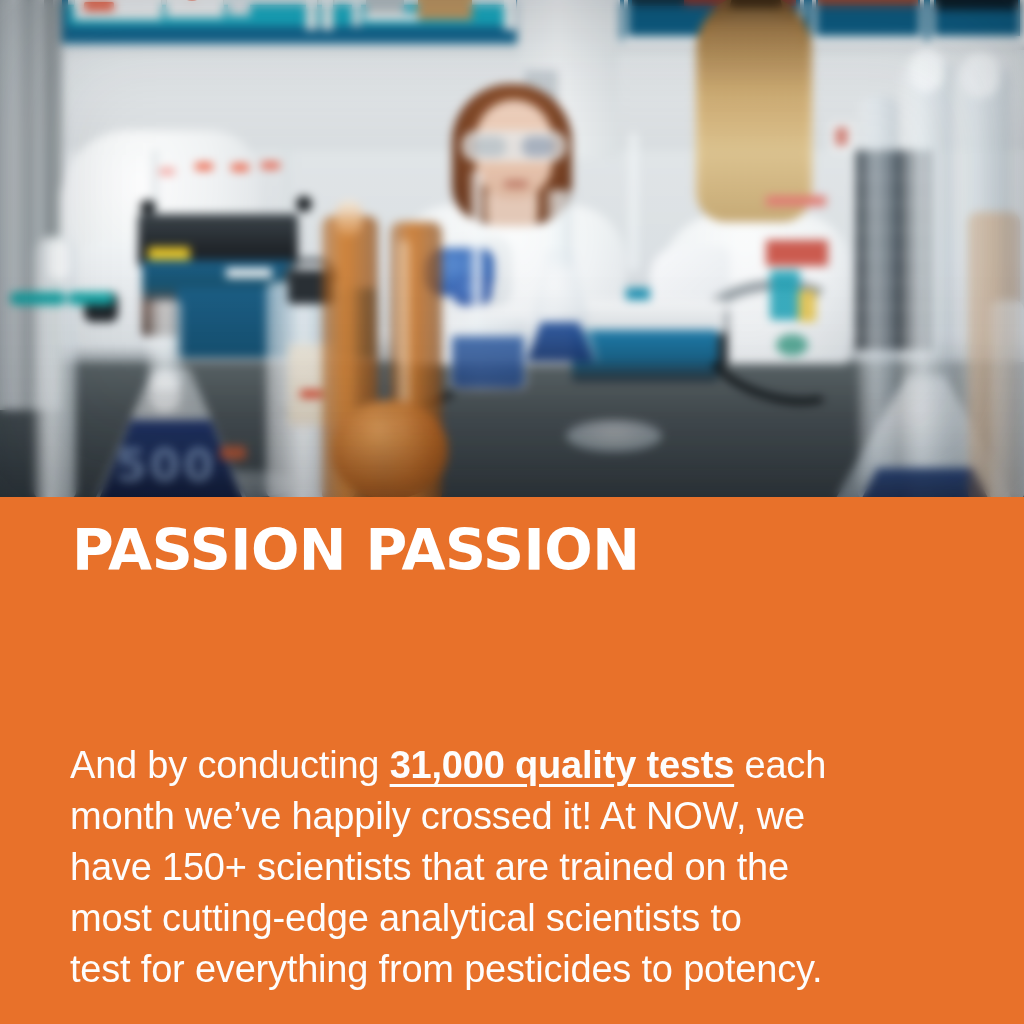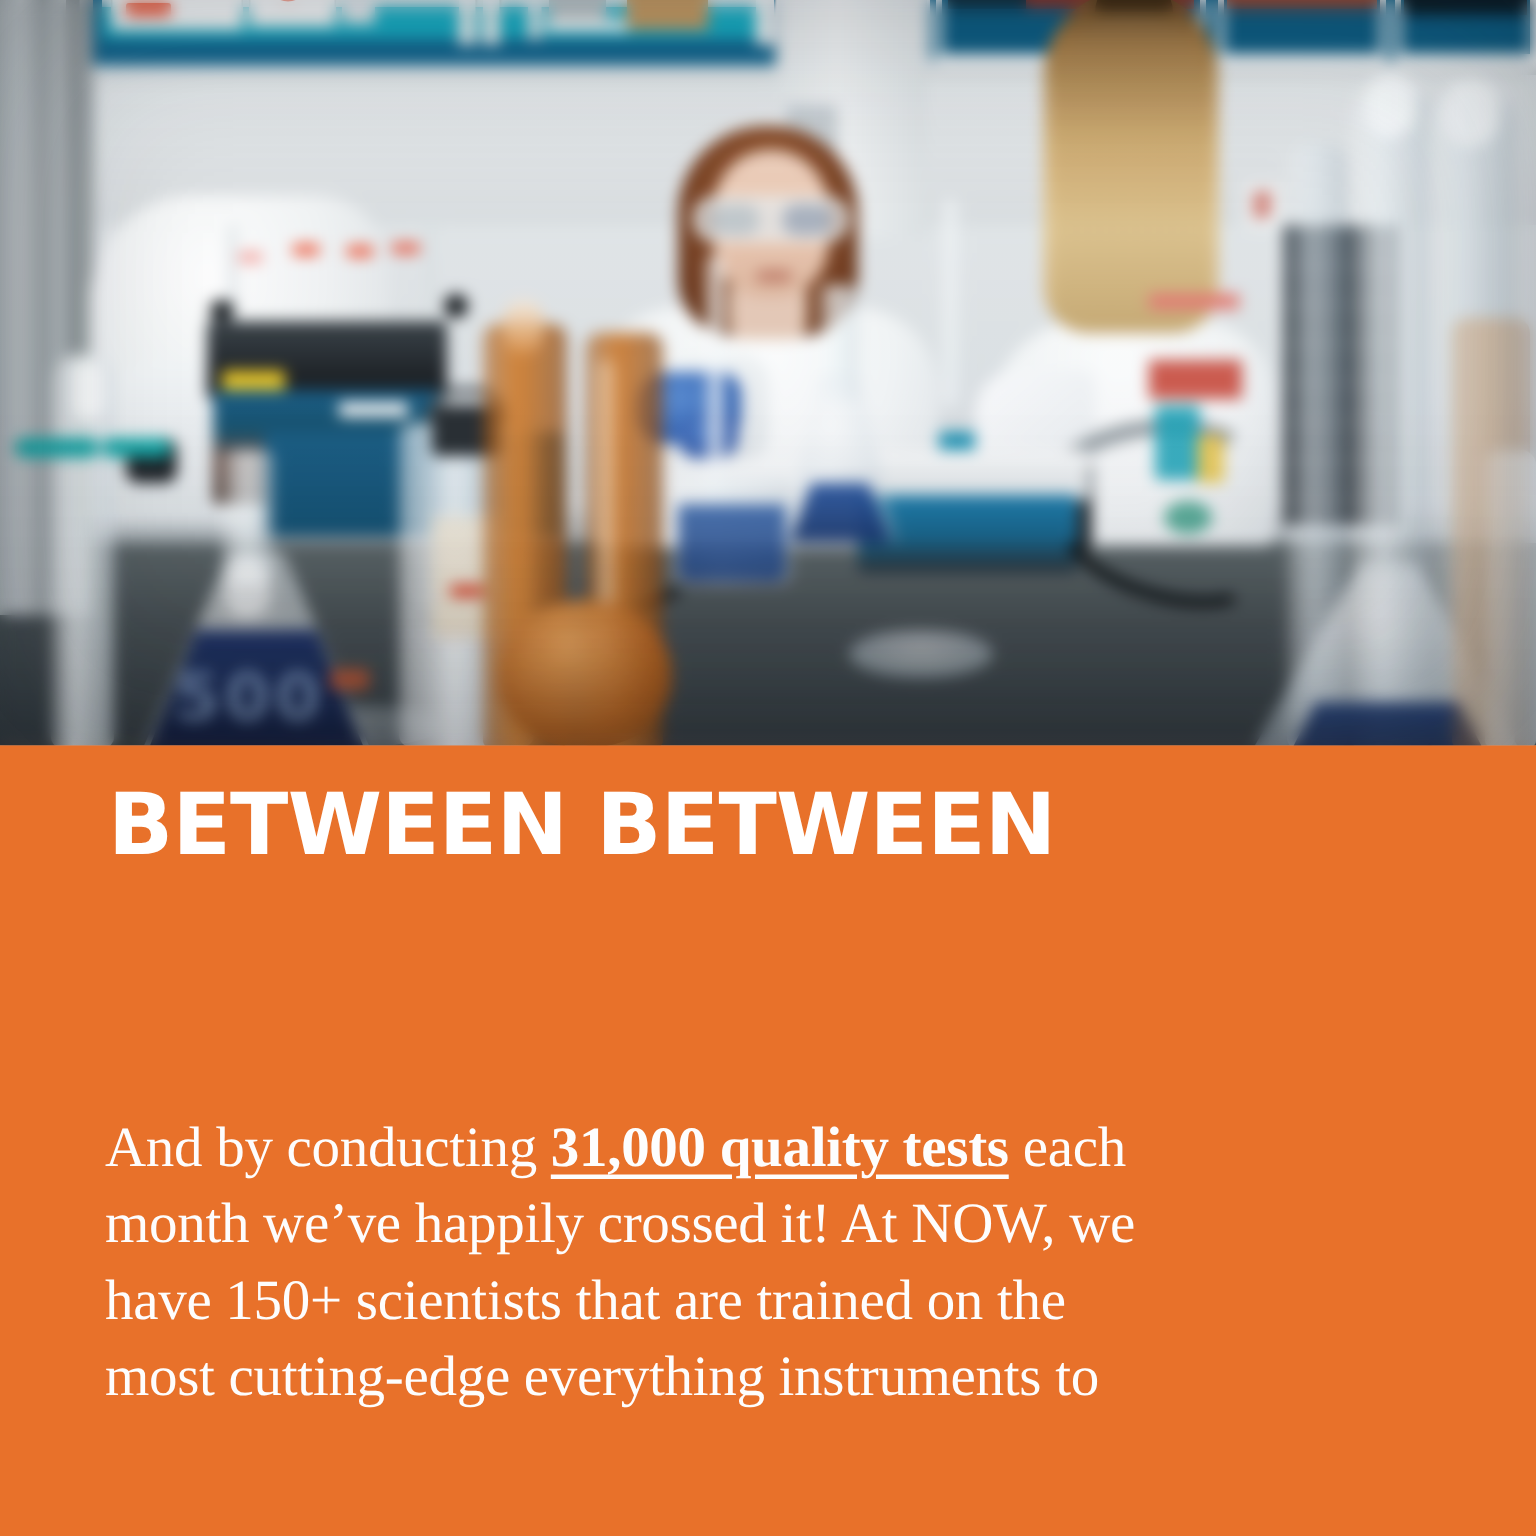--- a/index.html
+++ b/index.html
@@ -297,21 +297,21 @@
   
   #panel { position:absolute; left:0; top:497px; width:1024px; height:527px; }
 
   #headline { position:absolute; left:72px; top:522px; width:900px;
     color:#ffffff; font-family:"DejaVu Sans", sans-serif;
     font-weight:700; font-size:57px; line-height:57px;
     letter-spacing:-0.5px; }
   #headline .hl { display:block; white-space:nowrap; }
 
   #body { position:absolute; left:70px; top:740px; width:890px;
-    color:#fdfdfd; font-family:Liberation Serif, serif;
+    color:#fdfdfd; font-family:Liberation Sans, sans-serif;
     font-weight:400; font-size:38px; line-height:51px; letter-spacing:-0.2px; }
   #body .bline { display:block; white-space:nowrap; }
   #body b { font-weight:700; text-decoration:underline;
     text-underline-offset:6px; text-decoration-thickness:3px; }
 </style>
 </head>
 <body style="background: rgb(232, 113, 42);">
 
 <div id="poster">
 
@@ -464,23 +464,24 @@
     <div class="ph" id="fg-flask-far-r"></div>
 
     <div id="photo-blur-layer"></div>
     <div id="photo-grade"></div>
     <div id="photo-vignette"></div>
   </div>
 
   <div id="panel" style="background: rgb(232, 113, 42);"></div>
 
   <h1 id="headline">
-    <span class="hl">BETWEEN BETWEEN</span>
+    <span class="hl">PASSION PASSION</span>
   </h1>
 
   <div id="body">
     <span class="bline"><span>And by conducting </span><b>31,000 quality tests</b><span> each</span></span>
     <span class="bline">month we’ve happily crossed it! At NOW, we</span>
     <span class="bline">have 150+ scientists that are trained on the</span>
-    <span class="bline">most cutting-edge everything instruments to</span>
+    <span class="bline">most cutting-edge analytical scientists to</span>
+    <span class="bline">test for everything from pesticides to potency.</span>
   </div>
 
 </div>
 
 </body></html>

